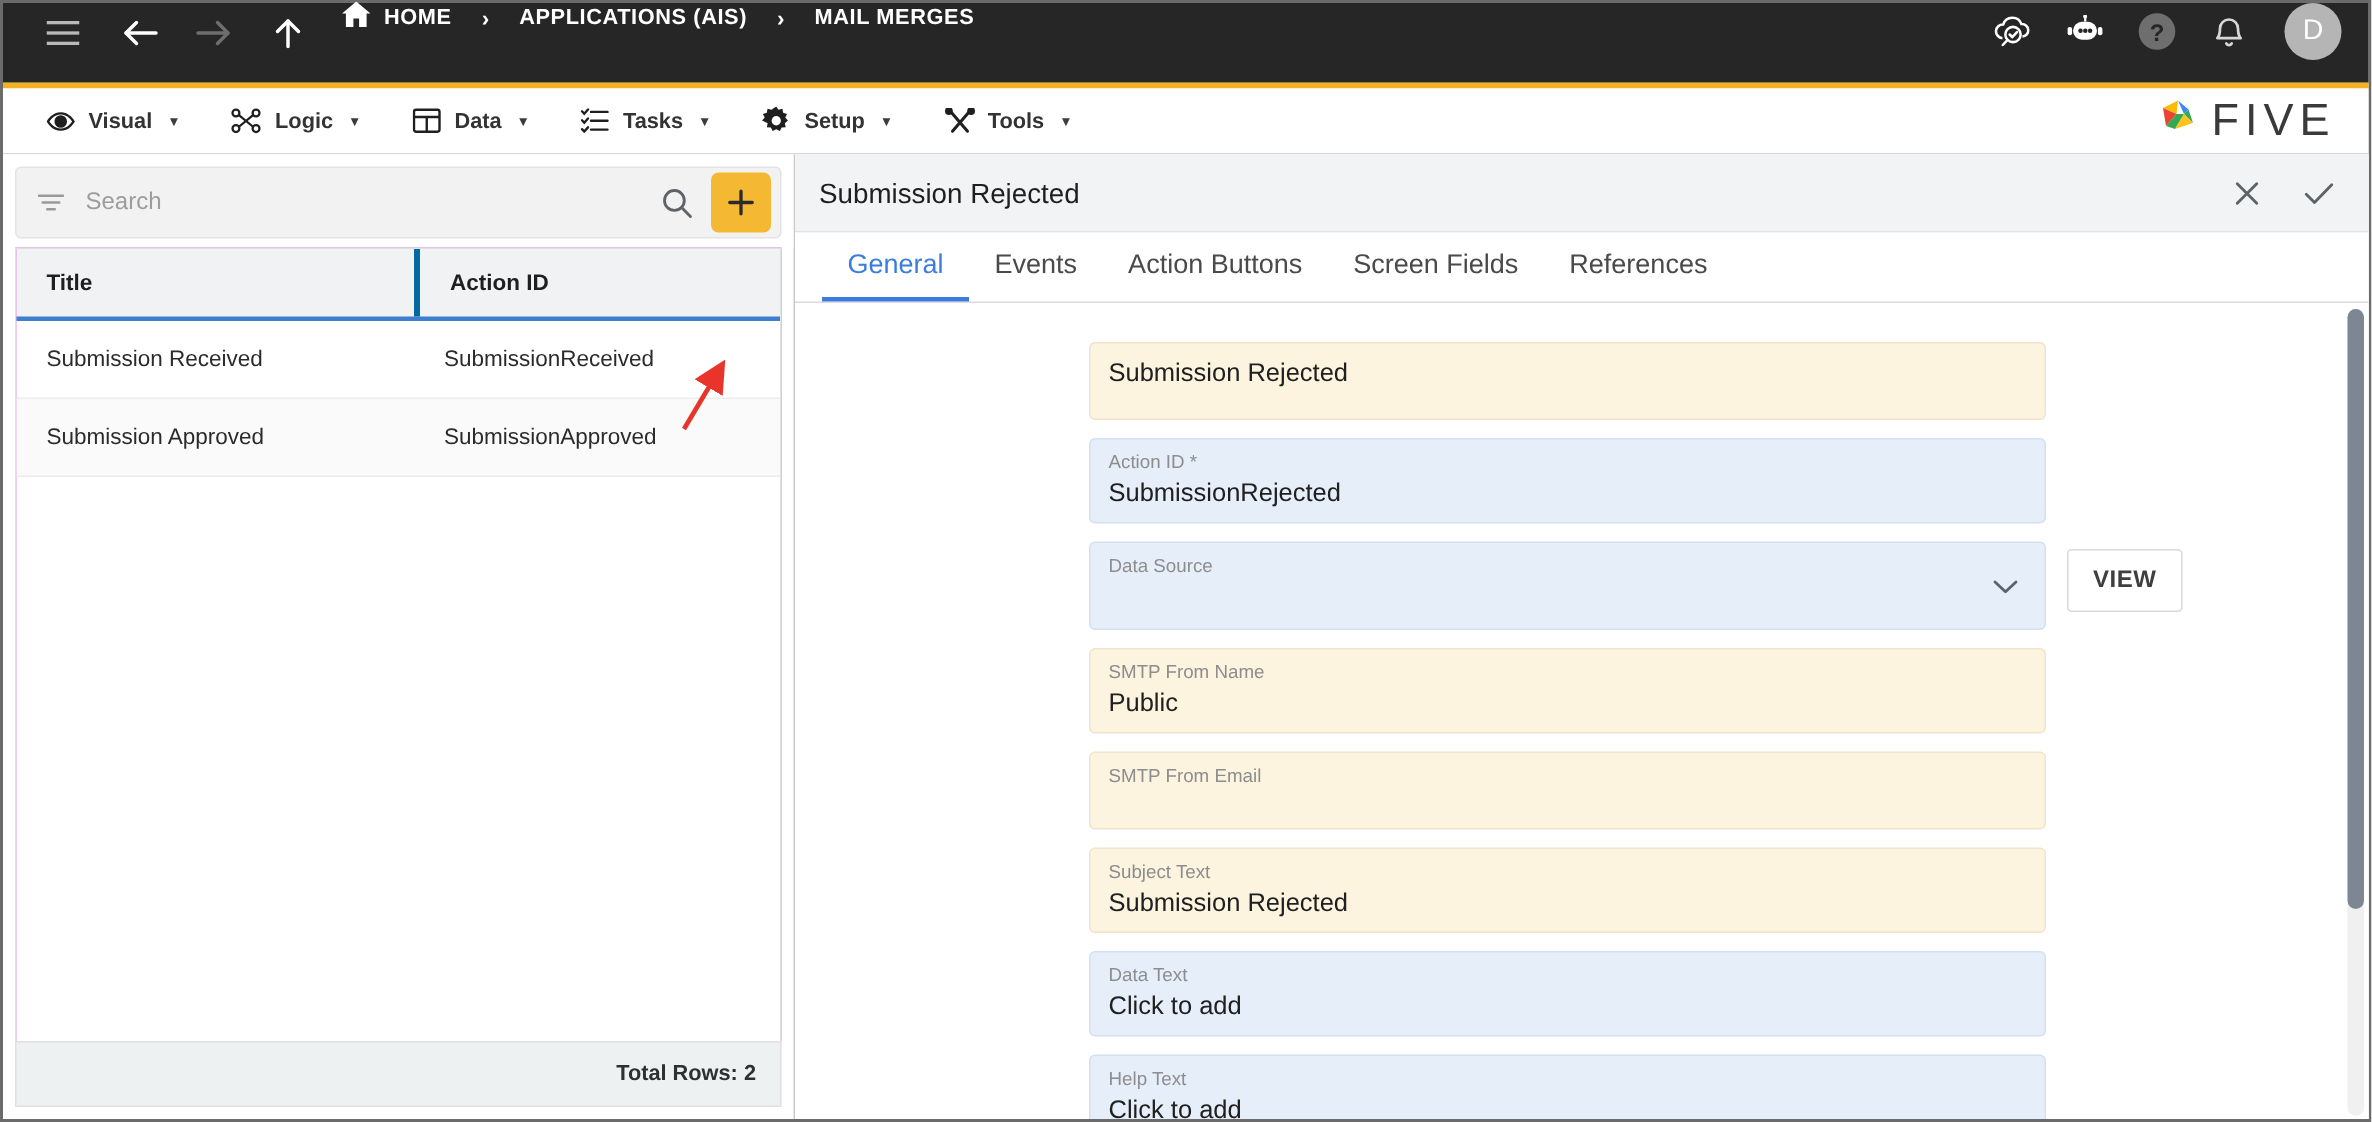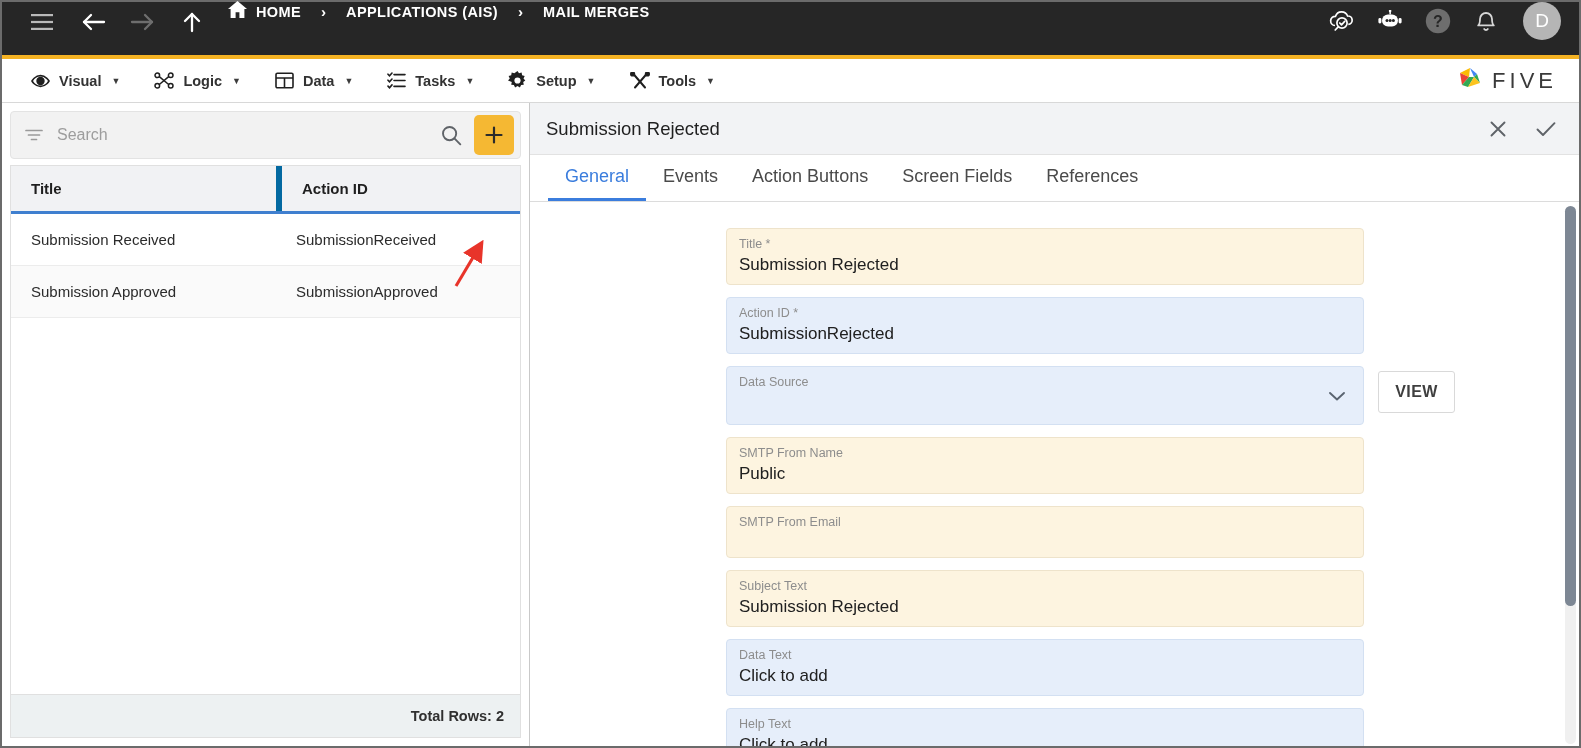--- a/index.html
+++ b/index.html
@@ -83,21 +83,21 @@
     cursor: pointer; color: #333;
     font-size: 14.5px; font-weight: bold;
   }
   .menu-item .caret { font-size: 9px; color: #3c3c3c; margin-left: 1px; }
   .menu-item svg { display: block; }
   .brand {
     margin-left: auto; margin-right: 22px;
     display: flex; align-items: center; gap: 7px;
   }
   .brand-text {
-    font-size: 22px; letter-spacing: 4px;
+    font-size: 30px; letter-spacing: 4px;
     color: #3a3a3a; font-weight: normal; text-align: right;
   }
 
   
   .body { flex: 1; display: flex; min-height: 0; background: #fff; }
 
   
   .left-pane {
     width: 528px; flex: none;
     display: flex; flex-direction: column;
@@ -141,21 +141,21 @@
     height: 48px; background: #f1f2f4;
     display: flex; align-items: center;
     border-bottom: 3px solid #3f7fcf;
     flex: none;
   }
   .gh-cell {
     font-size: 15px; font-weight: bold; color: #1f1f1f;
     padding-left: 20px; display: flex; align-items: center; height: 100%;
   }
   .gh-cell.c1 { width: 265px; }
-  .gh-cell.c2 { flex: 1; border-left: 6px solid #0369a1; }
+  .gh-cell.c2 { flex: 1; border-left: 4px solid #0369a1; }
   .grid-body { flex: 1; overflow: hidden; background: #fff; }
   .grid-row {
     height: 52px; display: flex; align-items: center;
     border-bottom: 1px solid #ececec; cursor: pointer;
   }
   .grid-row.alt { background: #fafafa; }
   .gr-cell { font-size: 15px; color: #2b2b2b; padding-left: 20px; }
   .gr-cell.c1 { width: 265px; }
   .gr-cell.c2 { flex: 1; }
   .grid-footer {
@@ -501,21 +501,20 @@
         <div class="tab">Action Buttons</div>
         <div class="tab">Screen Fields</div>
         <div class="tab">References</div>
       </div>
 
       <div class="form-scroll">
         <div class="form-inner">
 
           <div class="field-row">
             <div class="field cream">
-              <div class="f-label">Title *</div>
               <div class="f-value">Submission Rejected</div>
             </div>
           </div>
 
           <div class="field-row">
             <div class="field blue">
               <div class="f-label">Action ID *</div>
               <div class="f-value">SubmissionRejected</div>
             </div>
           </div>

